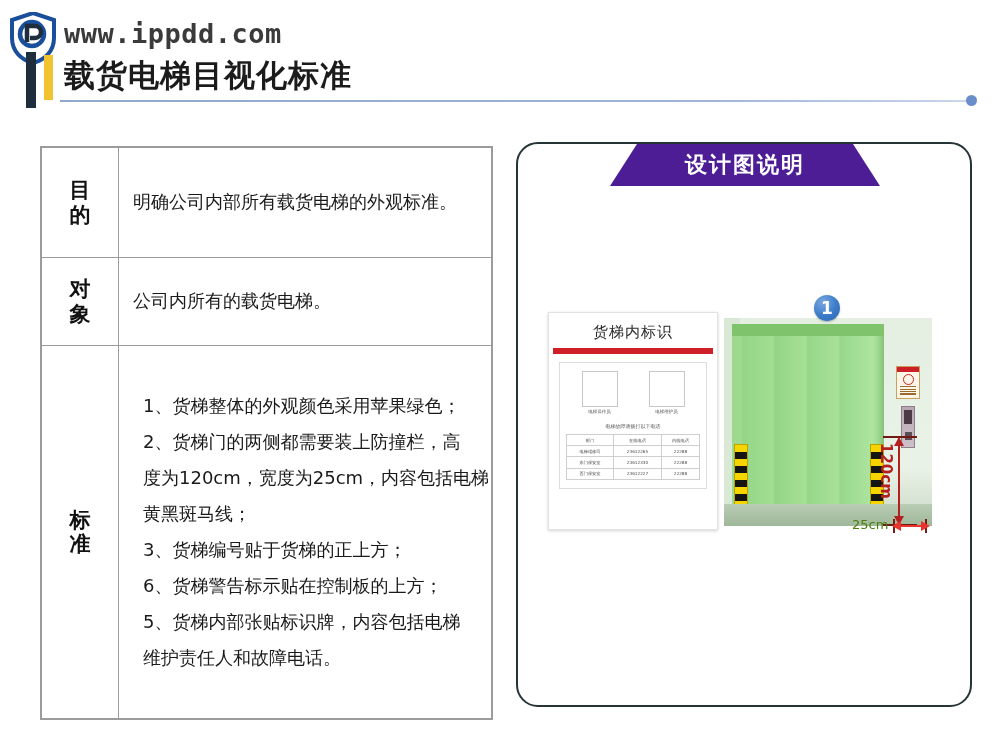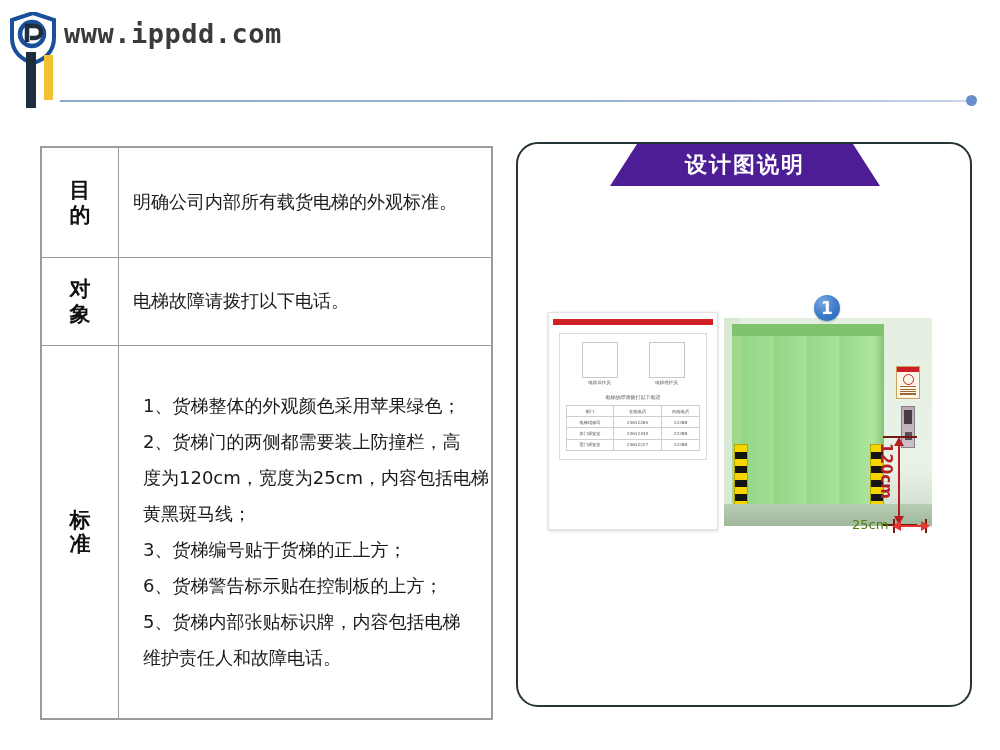--- a/index.html
+++ b/index.html
@@ -393,35 +393,36 @@
   <svg id="logo-shield" viewBox="0 0 46 52">
     <path d="M23 1 L44 8 V26 C44 40 34 48 23 51 C12 48 2 40 2 26 V8 Z" fill="none" stroke="#1a4f9c" stroke-width="4"></path>
     <circle cx="22" cy="22" r="12" fill="none" stroke="#1a4f9c" stroke-width="4.5"></circle>
     <path d="M17 30 V14 H25 A6 6 0 0 1 25 26 H20" fill="none" stroke="#1f2e3d" stroke-width="4.5"></path>
   </svg>
 
   <div id="site-url">www.ippdd.com</div>
 
   <div id="title-bar-navy"></div>
   <div id="title-bar-yellow"></div>
+  <div id="page-title">载货电梯目视化标准</div>
 
   <div id="header-rule"></div>
   <div id="header-dot"></div>
 </div>
 
 <div id="spec-table">
   <table>
     <tbody>
         <tr id="row-purpose">
       <td class="row-label">目<br>的</td>
       <td class="row-value">明确公司内部所有载货电梯的外观标准。</td>
     </tr>
     <tr id="row-target">
       <td class="row-label">对<br>象</td>
-      <td class="row-value">电梯故障请拨打以下电话。</td>
+      <td class="row-value">公司内所有的载货电梯。</td>
     </tr>
     <tr id="row-standard">
       <td class="row-label">标<br>准</td>
       <td class="row-value std">
         <div class="std-line">1、货梯整体的外观颜色采用苹果绿色；</div>
         <div class="std-line">2、货梯门的两侧都需要装上防撞栏，高</div>
         <div class="std-line">度为120cm，宽度为25cm，内容包括电梯</div>
         <div class="std-line">黄黑斑马线；</div>
         <div class="std-line">3、货梯编号贴于货梯的正上方；</div>
         <div class="std-line">6、货梯警告标示贴在控制板的上方；</div>
@@ -433,20 +434,21 @@
     </table>
 </div>
 
 <div id="design-card"></div>
 
 <div id="card-banner">
   <span id="card-banner-label">设计图说明</span>
 </div>
 
 <div id="placard">
+  <div id="placard-title">货梯内标识</div>
   <div id="placard-redbar"></div>
   <div id="placard-inner">
     <div id="photo-row">
       <div class="photo-slot">
         <div class="photo-box"></div>
         <div class="photo-caption">电梯操作员</div>
       </div>
       <div class="photo-slot">
         <div class="photo-box"></div>
         <div class="photo-caption">电梯维护员</div>

